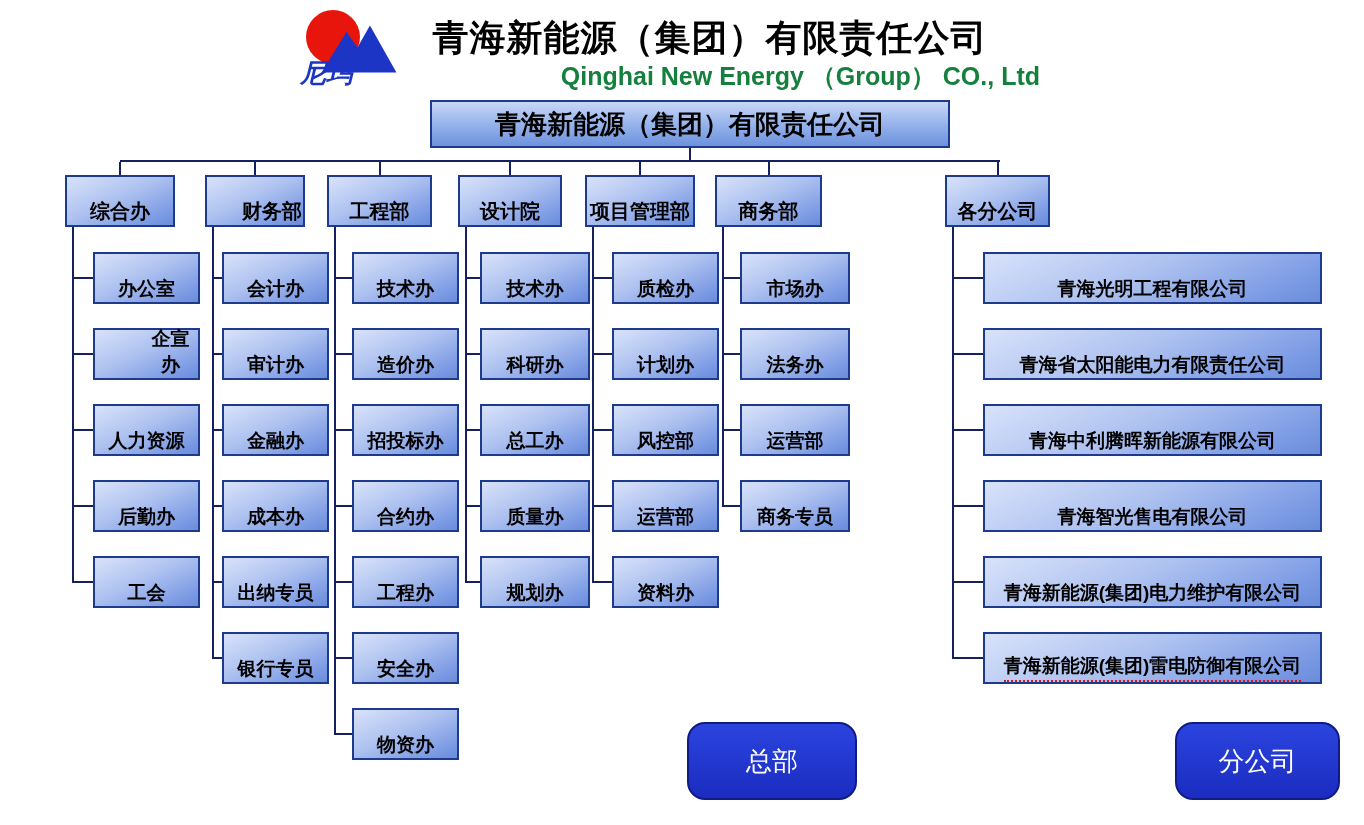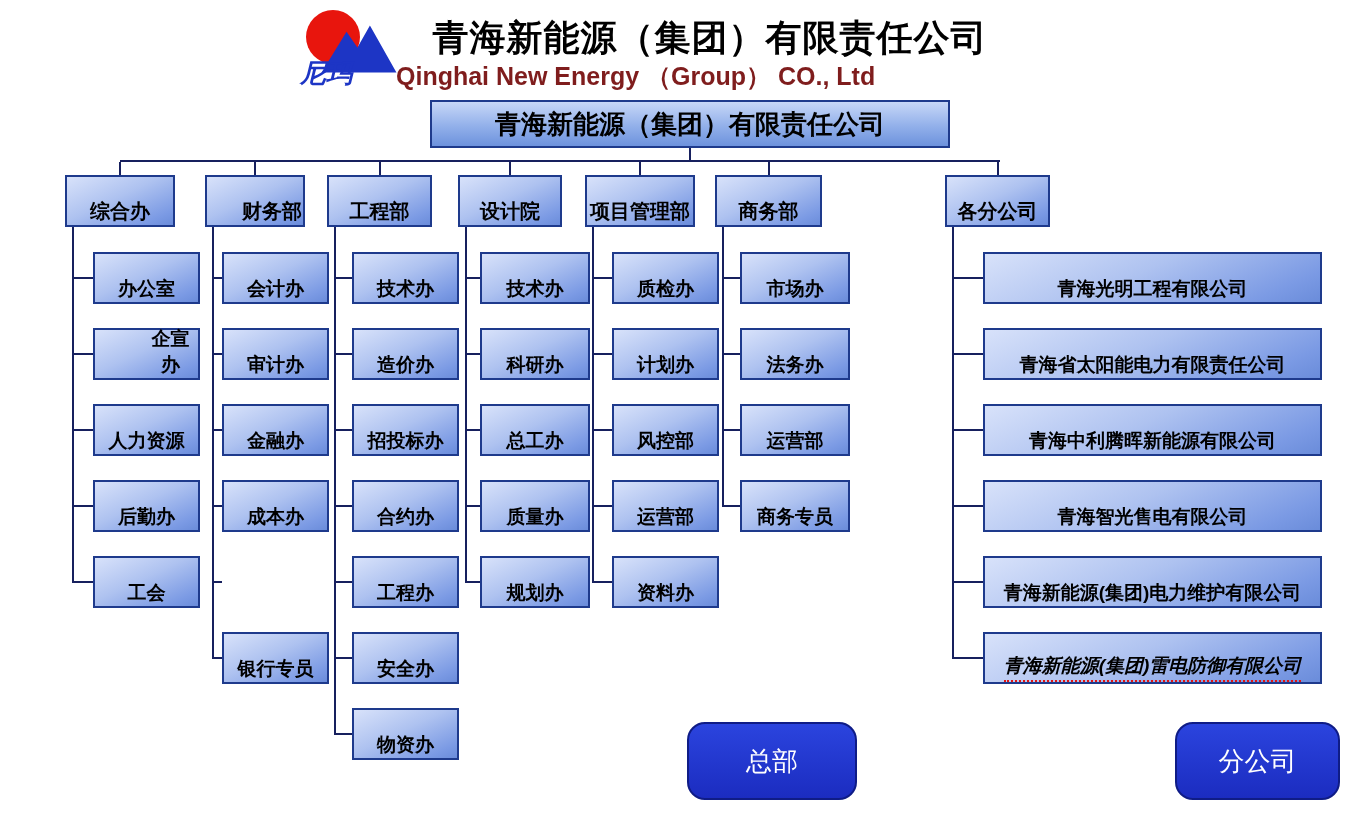--- a/index.html
+++ b/index.html
@@ -3,22 +3,22 @@
 <meta charset="utf-8">
 <style>
   * { margin:0; padding:0; box-sizing:border-box; }
   html,body { width:1364px; height:825px; background:#ffffff; overflow:hidden;
               font-family:"Liberation Sans","DejaVu Sans",sans-serif; }
   .canvas { position:relative; width:1364px; height:825px; background:#ffffff; }
 
   
   .title-cn { position:absolute; left:380px; top:14px; width:660px; text-align:center;
               font-size:36px; font-weight:bold; color:#000; letter-spacing:1px; }
-  .title-en { position:absolute; left:396px; top:60px; width:660px; text-align:left;
-              font-size:25px; font-weight:600; color:#7f1d1d; }
+  .title-en { position:absolute; left:380px; top:60px; width:660px; text-align:right;
+              font-size:25px; font-weight:600; color:#15803d; }
   .logo-circle { position:absolute; left:306px; top:10px; width:54px; height:54px;
                  border-radius:50%; background:var(--logo-red,#e8150d); }
   .logo-mountain { position:absolute; left:320px; top:24px; width:78px; height:50px; }
   .logo-mountain path { fill:var(--logo-blue,#1d35c5); }
   .logo-text { position:absolute; left:300px; top:56px; font-size:26px; font-weight:bold;
                font-style:italic; color:var(--logo-blue,#1d35c5); }
 
   
   .root-box { position:absolute; left:430px; top:100px; width:520px; height:48px;
               display:flex; align-items:center; justify-content:center;
@@ -105,20 +105,23 @@
     </div>
     <div class="cline" style="left: 212px; top: 429px; width: 10px; height: 2px;"></div>
     <div class="obox child" style="left: 222px; top: 404px; width: 107px; height: 52px;">
       <span>金融办</span>
     </div>
     <div class="cline" style="left: 212px; top: 505px; width: 10px; height: 2px;"></div>
     <div class="obox child" style="left: 222px; top: 480px; width: 107px; height: 52px;">
       <span>成本办</span>
     </div>
     <div class="cline" style="left: 212px; top: 581px; width: 10px; height: 2px;"></div>
+    <div class="obox child" style="left: 222px; top: 556px; width: 107px; height: 52px;">
+      <span>出纳专员</span>
+    </div>
     <div class="cline" style="left: 212px; top: 657px; width: 10px; height: 2px;"></div>
     <div class="obox child" style="left: 222px; top: 632px; width: 107px; height: 52px;">
       <span>银行专员</span>
     </div>
     <div class="cline" style="left: 378.5px; top: 162px; width: 2px; height: 13px;"></div>
     <div class="obox dept" style="left: 327px; top: 175px; width: 105px; height: 52px;">
       <span>工程部</span>
     </div>
     <div class="cline" style="left: 334px; top: 227px; width: 2px; height: 507px;"></div>
     <div class="cline" style="left: 334px; top: 277px; width: 18px; height: 2px;"></div>
@@ -239,16 +242,16 @@
     </div>
     <div class="cline" style="left: 952px; top: 505px; width: 31px; height: 2px;"></div>
     <div class="obox child" style="left: 983px; top: 480px; width: 339px; height: 52px;">
       <span>青海智光售电有限公司</span>
     </div>
     <div class="cline" style="left: 952px; top: 581px; width: 31px; height: 2px;"></div>
     <div class="obox child" style="left: 983px; top: 556px; width: 339px; height: 52px;">
       <span>青海新能源(集团)电力维护有限公司</span>
     </div>
     <div class="cline" style="left: 952px; top: 657px; width: 31px; height: 2px;"></div>
-    <div class="obox child" style="left: 983px; top: 632px; width: 339px; height: 52px; font-style: italic;">
+    <div class="obox child" style="left: 983px; top: 632px; width: 339px; height: 52px;">
       <span class="red-underline">青海新能源(集团)雷电防御有限公司</span>
     </div>
   </div>
 
 </body></html>

